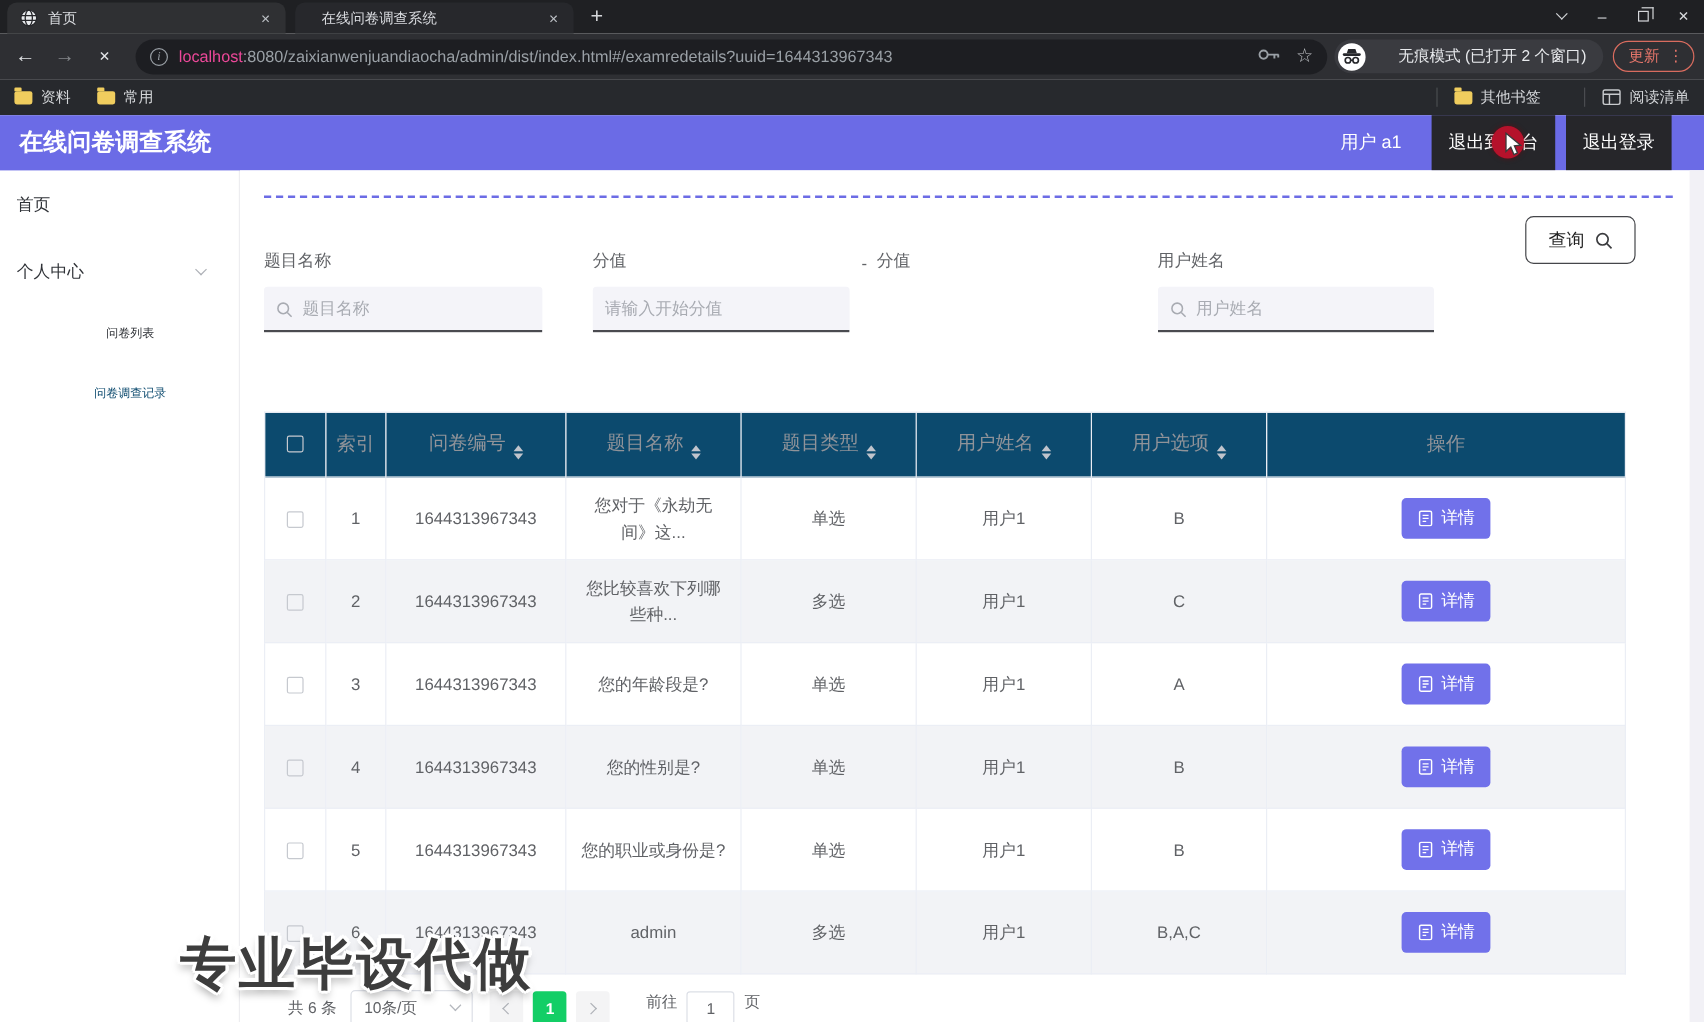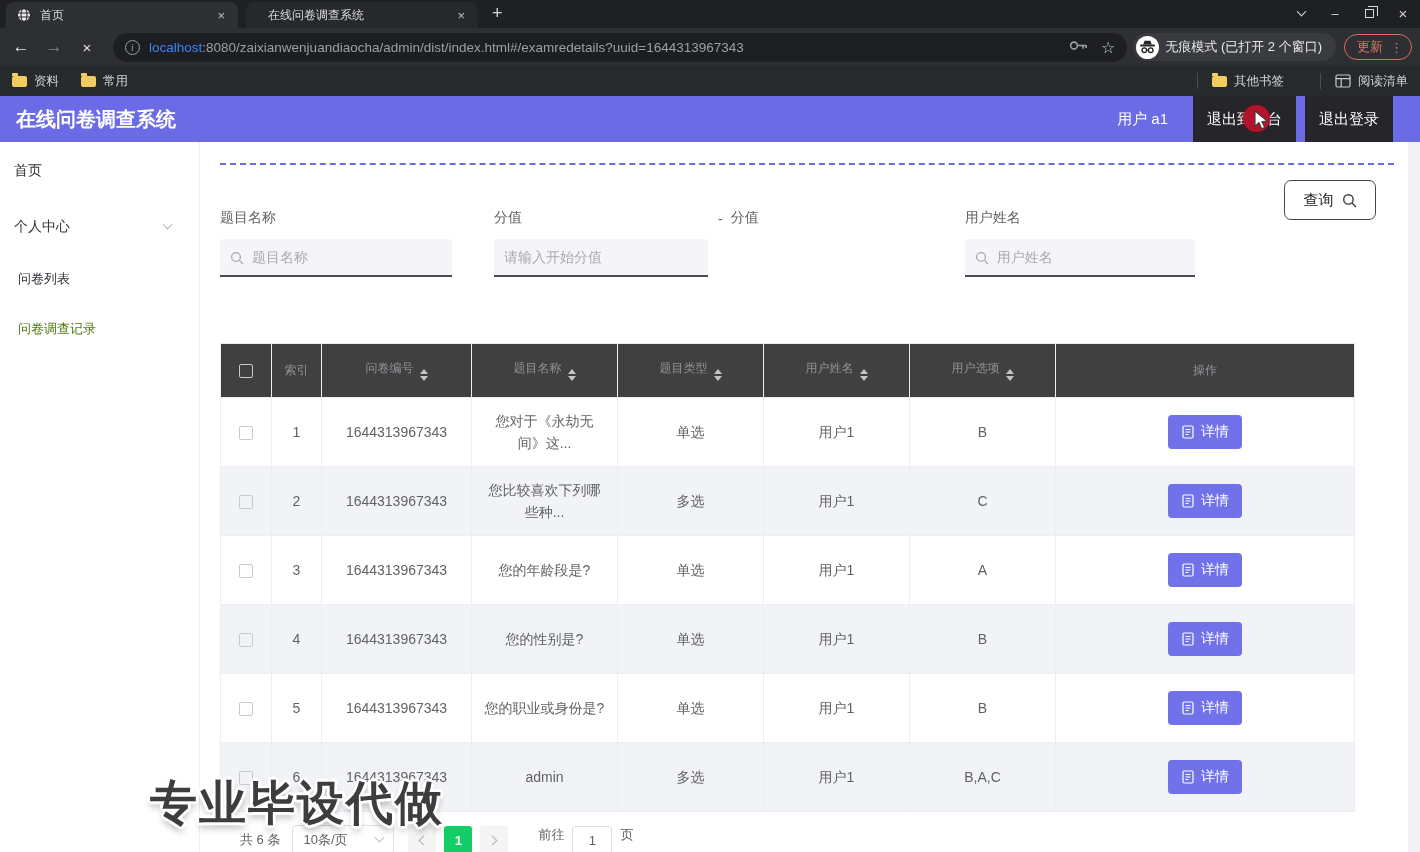--- a/index.html
+++ b/index.html
@@ -20,24 +20,24 @@
   .chev { display:inline-block; width:7px; height:7px; border-right:1.6px solid #d5d7da; border-bottom:1.6px solid #d5d7da; transform:rotate(45deg); margin-top:-3px; }
   .restore { width:9px; height:9px; border:1.2px solid #d5d7da; position:relative; }
   .restore::before { content:""; position:absolute; top:-4px; left:2px; width:9px; height:9px; border-top:1.2px solid #d5d7da; border-right:1.2px solid #d5d7da; }
 
   .toolbar { height:38px; background:#2e2f33; display:flex; align-items:center; padding:0 8px; }
   .nav-ic { width:26px; text-align:center; font-size:17px; color:#e3e5e8; margin-right:7px; }
   .nav-ic.dim { color:#84878b; }
   .omnibox { flex:1; height:29px; background:#1d1e22; border-radius:15px; display:flex; align-items:center; padding:0 12px; margin:0 6px; }
   .omnibox .info-ic { width:15px; height:15px; border:1.2px solid #9aa0a6; border-radius:50%; color:#9aa0a6; font-size:10px; font-style:italic; font-family:"Liberation Serif",serif; display:flex; align-items:center; justify-content:center; margin-right:9px; flex:none; }
   .url { flex:1; font-size:13.5px; color:#9aa0a6; white-space:nowrap; overflow:hidden; }
-  .url b { color:#3b82f6; font-weight:normal; }
+  .url b { color:#ec4899; font-weight:normal; }
   .omni-right { display:flex; align-items:center; gap:12px; margin-left:8px; }
   .star { color:#c0c3c7; font-size:16px; }
-  .incog-chip { height:28px; background:#3a3b40; border-radius:14px; display:flex; align-items:center; padding:0 14px 0 2px; gap:5px; margin-right:8px; flex:none; }
+  .incog-chip { height:28px; background:#3a3b40; border-radius:14px; display:flex; align-items:center; padding:0 14px 0 2px; gap:26px; margin-right:8px; flex:none; }
   .incog-chip span { color:#e8eaed; font-size:13px; white-space:nowrap; }
   .update-pill { height:26px; border:1.4px solid #d96c5f; border-radius:13px; display:flex; align-items:center; padding:0 8px 0 12px; gap:7px; flex:none; }
   .update-pill span { color:#e4756a; font-size:13px; }
   .update-pill .dots { color:#e4756a; font-size:13px; letter-spacing:0; }
 
   .bookmarks { height:30px; background:#27292d; display:flex; align-items:center; padding:0 12px; }
   .bm-item { display:flex; align-items:center; gap:7px; margin-right:22px; color:#d3d5d8; font-size:12.5px; }
   .folder { width:15px; height:11px; background:#f0cd5e; border-radius:2px; position:relative; flex:none; }
   .folder::before { content:""; position:absolute; top:-3px; left:0; width:6px; height:3px; background:#f0cd5e; border-radius:1px 1px 0 0; }
   .bm-right { margin-left:auto; display:flex; align-items:center; }
@@ -53,46 +53,46 @@
   .click-dot { position:absolute; left:1243px; top:105px; width:27px; height:27px; border-radius:50%; background:#b5122b; box-shadow:0 0 4px rgba(120,0,10,.6); z-index:5; }
   .cursor-arrow { position:absolute; left:1252px; top:110px; z-index:6; }
 
   
   .app-body { display:flex; height:710px; }
   .sidebar { width:200px; background:#fff; border-right:1px solid #ededf0; flex:none; }
   .menu-item { height:56px; line-height:56px; padding-left:14px; color:#2f3237; font-size:14px; position:relative; cursor:default; }
   .menu-item .arrow { position:absolute; right:28px; top:50%; width:7px; height:7px; border-right:1.4px solid #aeb1b7; border-bottom:1.4px solid #aeb1b7; }
   .arrow.down { transform:translateY(-70%) rotate(45deg); }
   .arrow.up { transform:translateY(-30%) rotate(-135deg); }
-  .menu-sub { height:50px; line-height:50px; padding-left:18px; color:#2f3237; font-size:13px; }
-  .menu-sub.active { color:#4d7c0f;font-family:Liberation Serif, serif; }
+  .menu-sub { height:50px; line-height:50px; padding-left:18px; color:#2f3237; font-size:10px;text-align:center; }
+  .menu-sub.active { color:#0c4a6e;font-family:Liberation Serif, serif; }
 
   .main { flex:1; position:relative; padding:16px 26px 0 20px; background:#fff; }
   .dashed-sep { border-top:2px dashed #6c6ce5; margin-top:5px; }
 
   
   .filters { display:flex; align-items:flex-start; padding-top:44px; }
   .f-field { display:flex; flex-direction:column; }
   .f-label { font-size:14px; color:#606266; margin-bottom:12px; }
   .f-input { height:38px; background:#f4f4f9; border:none; border-bottom:2px solid #4a4b50; border-radius:3px 3px 0 0; position:relative; display:flex; align-items:center; }
   .f-input input { border:none; outline:none; background:transparent; width:100%; height:100%; font-size:14px; color:#606266; padding:0 10px; font-family:inherit; }
   .f-input input::placeholder { color:#a8abb2; }
   .f-input.has-icon input { padding-left:32px; }
   .f-input .mag { position:absolute; left:10px; top:12px; color:#a8abb2; }
   .w1 { width:232px; margin-right:42px; }
   .w2 { width:214px; margin-right:10px; }
   .w3 { width:214px; margin-right:20px; }
   .w4 { width:230px; }
   .range-dash { font-size:14px; color:#606266; margin:2px 8px 0 0; }
-  .search-btn { position:absolute; top:38px; right:44px; width:92px; height:40px; background:#fff; border:1px solid #45464a; border-radius:7px; display:flex; align-items:center; justify-content:center; gap:8px; font-size:15px; color:#1f1f1f; cursor:pointer; font-family:inherit; }
+  .search-btn { position:absolute; top:38px; right:57px; width:92px; height:40px; background:#fff; border:1px solid #45464a; border-radius:7px; display:flex; align-items:center; justify-content:center; gap:8px; font-size:15px; color:#1f1f1f; cursor:pointer; font-family:inherit; }
 
   
   table.grid { border-collapse:collapse; margin-top:66px; width:1134px; table-layout:fixed; }
   .grid th, .grid td { border:1px solid #ebeef5; text-align:center; vertical-align:middle; font-weight:normal; }
-  .grid th { height:54px; color:#909399; font-size:12px; background:#404040; }
+  .grid th { height:54px; color:#909399; font-size:16px; background:#0c4a6e; }
   .grid td { height:69px; color:#606266; font-size:14px; padding:0 10px; line-height:1.6; }
   .grid tr.stripe td { background:#f2f3f6; }
   .cw0{width:51px}.cw1{width:50px}.cw2{width:150px}.cw3{width:146px}.cw4{width:146px}.cw5{width:146px}.cw6{width:146px}.cw7{width:299px}
   .cbx { display:inline-block; width:14px; height:14px; border:1px solid #c6c9cf; border-radius:2px; background:transparent; vertical-align:middle; }
   .sort { display:inline-flex; flex-direction:column; gap:2px; margin-left:6px; vertical-align:-2px; }
   .sort i { width:0; height:0; border-left:4px solid transparent; border-right:4px solid transparent; }
   .sort .up { border-bottom:5px solid #c0c4cc; }
   .sort .dn { border-top:5px solid #c0c4cc; }
   .detail-btn { background:#7171ea; color:#fff; border:none; border-radius:4px; height:34px; padding:0 13px; font-size:14px; display:inline-flex; align-items:center; gap:6px; cursor:pointer; font-family:inherit; }
 

